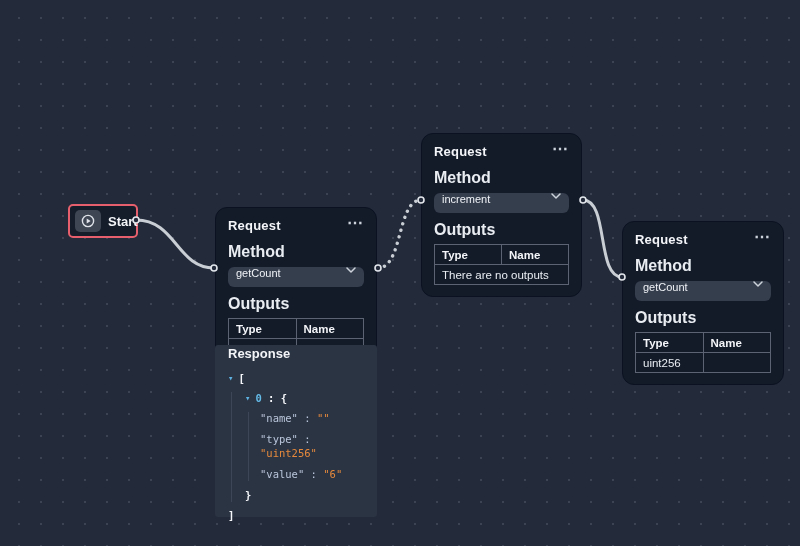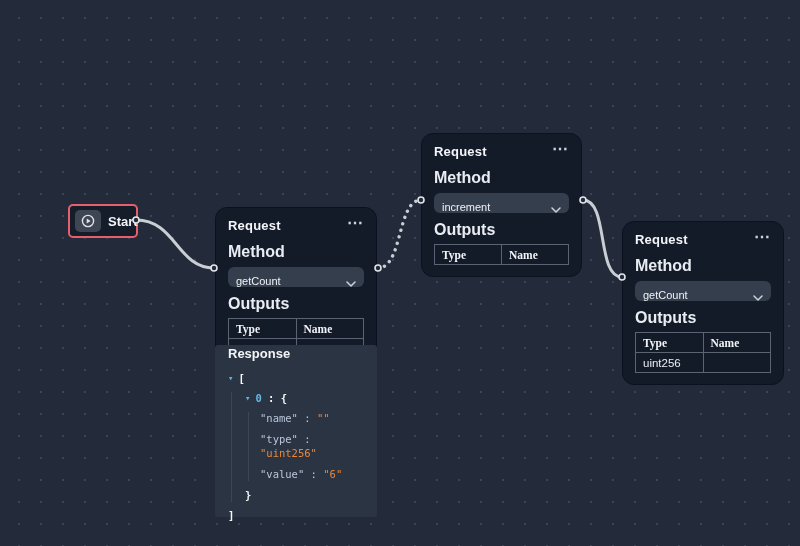--- a/index.html
+++ b/index.html
@@ -23,31 +23,31 @@
   .node {
     position:absolute; box-sizing:border-box; z-index:2;
     background:#131b29; border:1px solid #0b1120; border-radius:12px;
     padding:10px 12px 11px 12px;
   }
   .node-header { display:flex; justify-content:space-between; align-items:flex-start; margin-bottom:10px; }
   .node-title { font-size:13px; font-weight:bold; letter-spacing:.2px; color:#f3f5f8; }
   .menu-btn { color:#cdd3db; font-size:16px; line-height:10px; font-weight:bold; cursor:pointer; letter-spacing:1px; }
   .field-label { font-size:16px; font-weight:700; color:#e9edf2; margin-bottom:6px; }
   .select {
-    display:flex; justify-content:space-between; align-items:flex-end; box-sizing:border-box;
+    display:flex; justify-content:space-between; align-items:flex-start; box-sizing:border-box;
     background:#353e4d; border-radius:6px; height:20px; padding:0 8px;
     font-size:11px; color:#f0f3f7; margin-bottom:8px; cursor:pointer;
   }
   .chev { display:block; margin-left:6px; flex:0 0 auto; }
   .outputs-table { width:100%; border-collapse:collapse; font-size:11.5px; table-layout:fixed; }
   .outputs-table th, .outputs-table td {
     border:1px solid #5c6372; padding:2px 7px; text-align:left; height:15px;
     overflow:hidden; white-space:nowrap;
   }
-  .outputs-table th { font-weight:bold; color:#f3f5f8;font-family:Liberation Serif, serif; }
+  .outputs-table th { font-weight:bold; color:#f3f5f8; }
   .outputs-table td { font-weight:normal; color:#e9edf2; }
   .empty-cell { text-align:center; }
 
   
   .start-node {
     position:absolute; left:68px; top:204px; width:70px; height:34px; box-sizing:border-box; z-index:2;
     background:#151d2b; border:2px solid #e5606c; border-radius:5px;
     display:flex; align-items:center; gap:7px; padding:0 5px; cursor:pointer;
   }
   .start-icon-btn {
@@ -126,20 +126,23 @@
       <svg class="chev" width="10" height="6" viewBox="0 0 10 6">
         <polyline points="1,1 5,5 9,1" fill="none" stroke="#cdd3db" stroke-width="1.5" stroke-linecap="round" stroke-linejoin="round"></polyline>
       </svg>
     </div>
     <div class="field-label" style="margin-bottom:5px;">Outputs</div>
     <table class="outputs-table">
       <tbody>
           <tr>
         <th>Type</th>
         <th>Name</th>
+      </tr>
+      <tr>
+        <td class="empty-cell" colspan="2">There are no outputs</td>
       </tr>
     </tbody>
       </table>
   </div>
 
   <div class="node" style="left:622px; top:221px; width:162px;">
     <div class="node-header">
       <span class="node-title">Request</span>
       <span class="menu-btn">⋯</span>
     </div>

